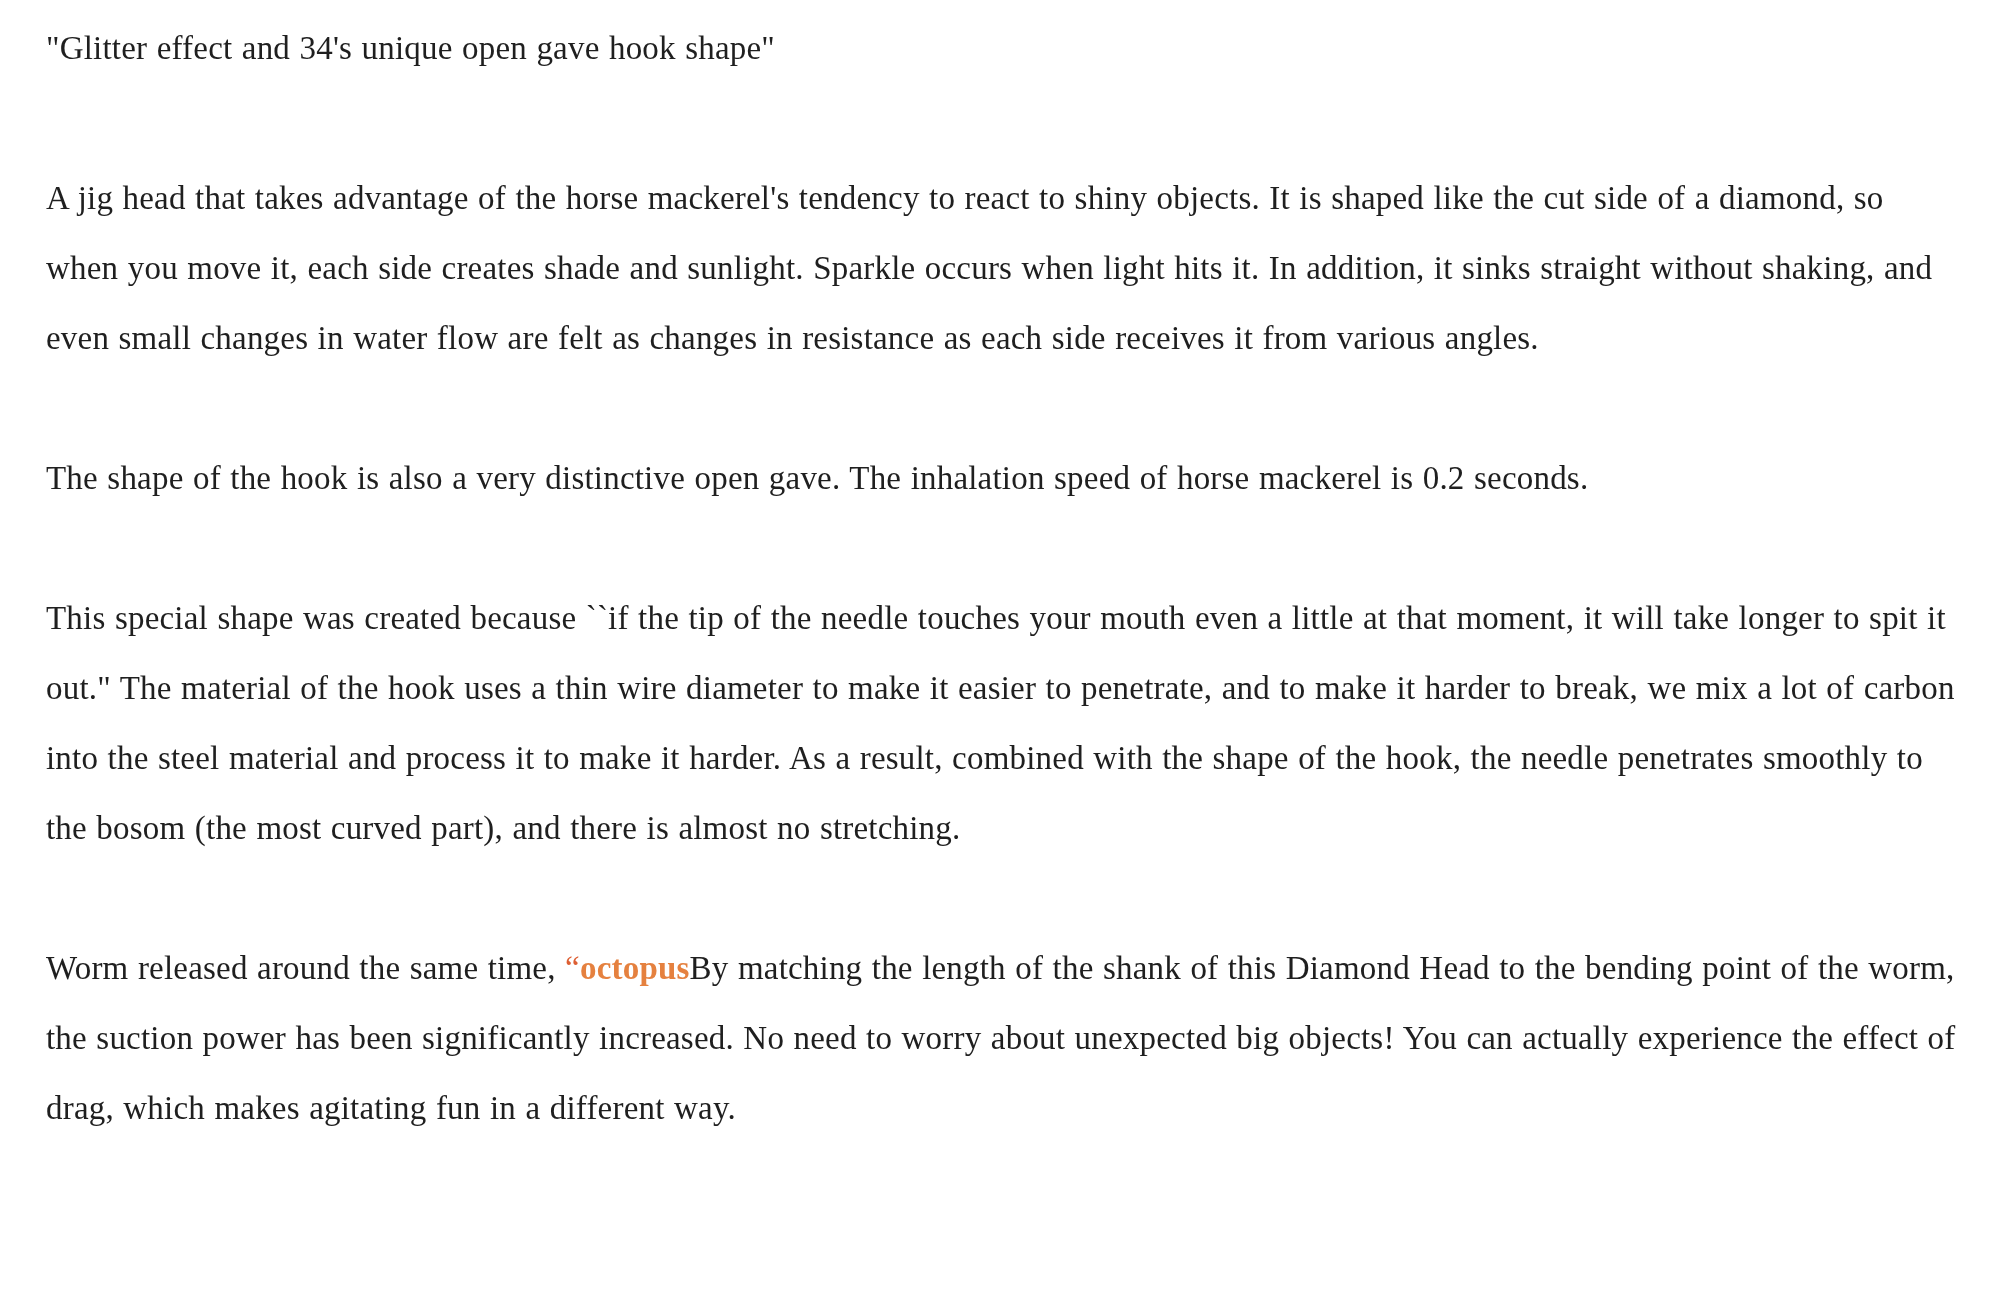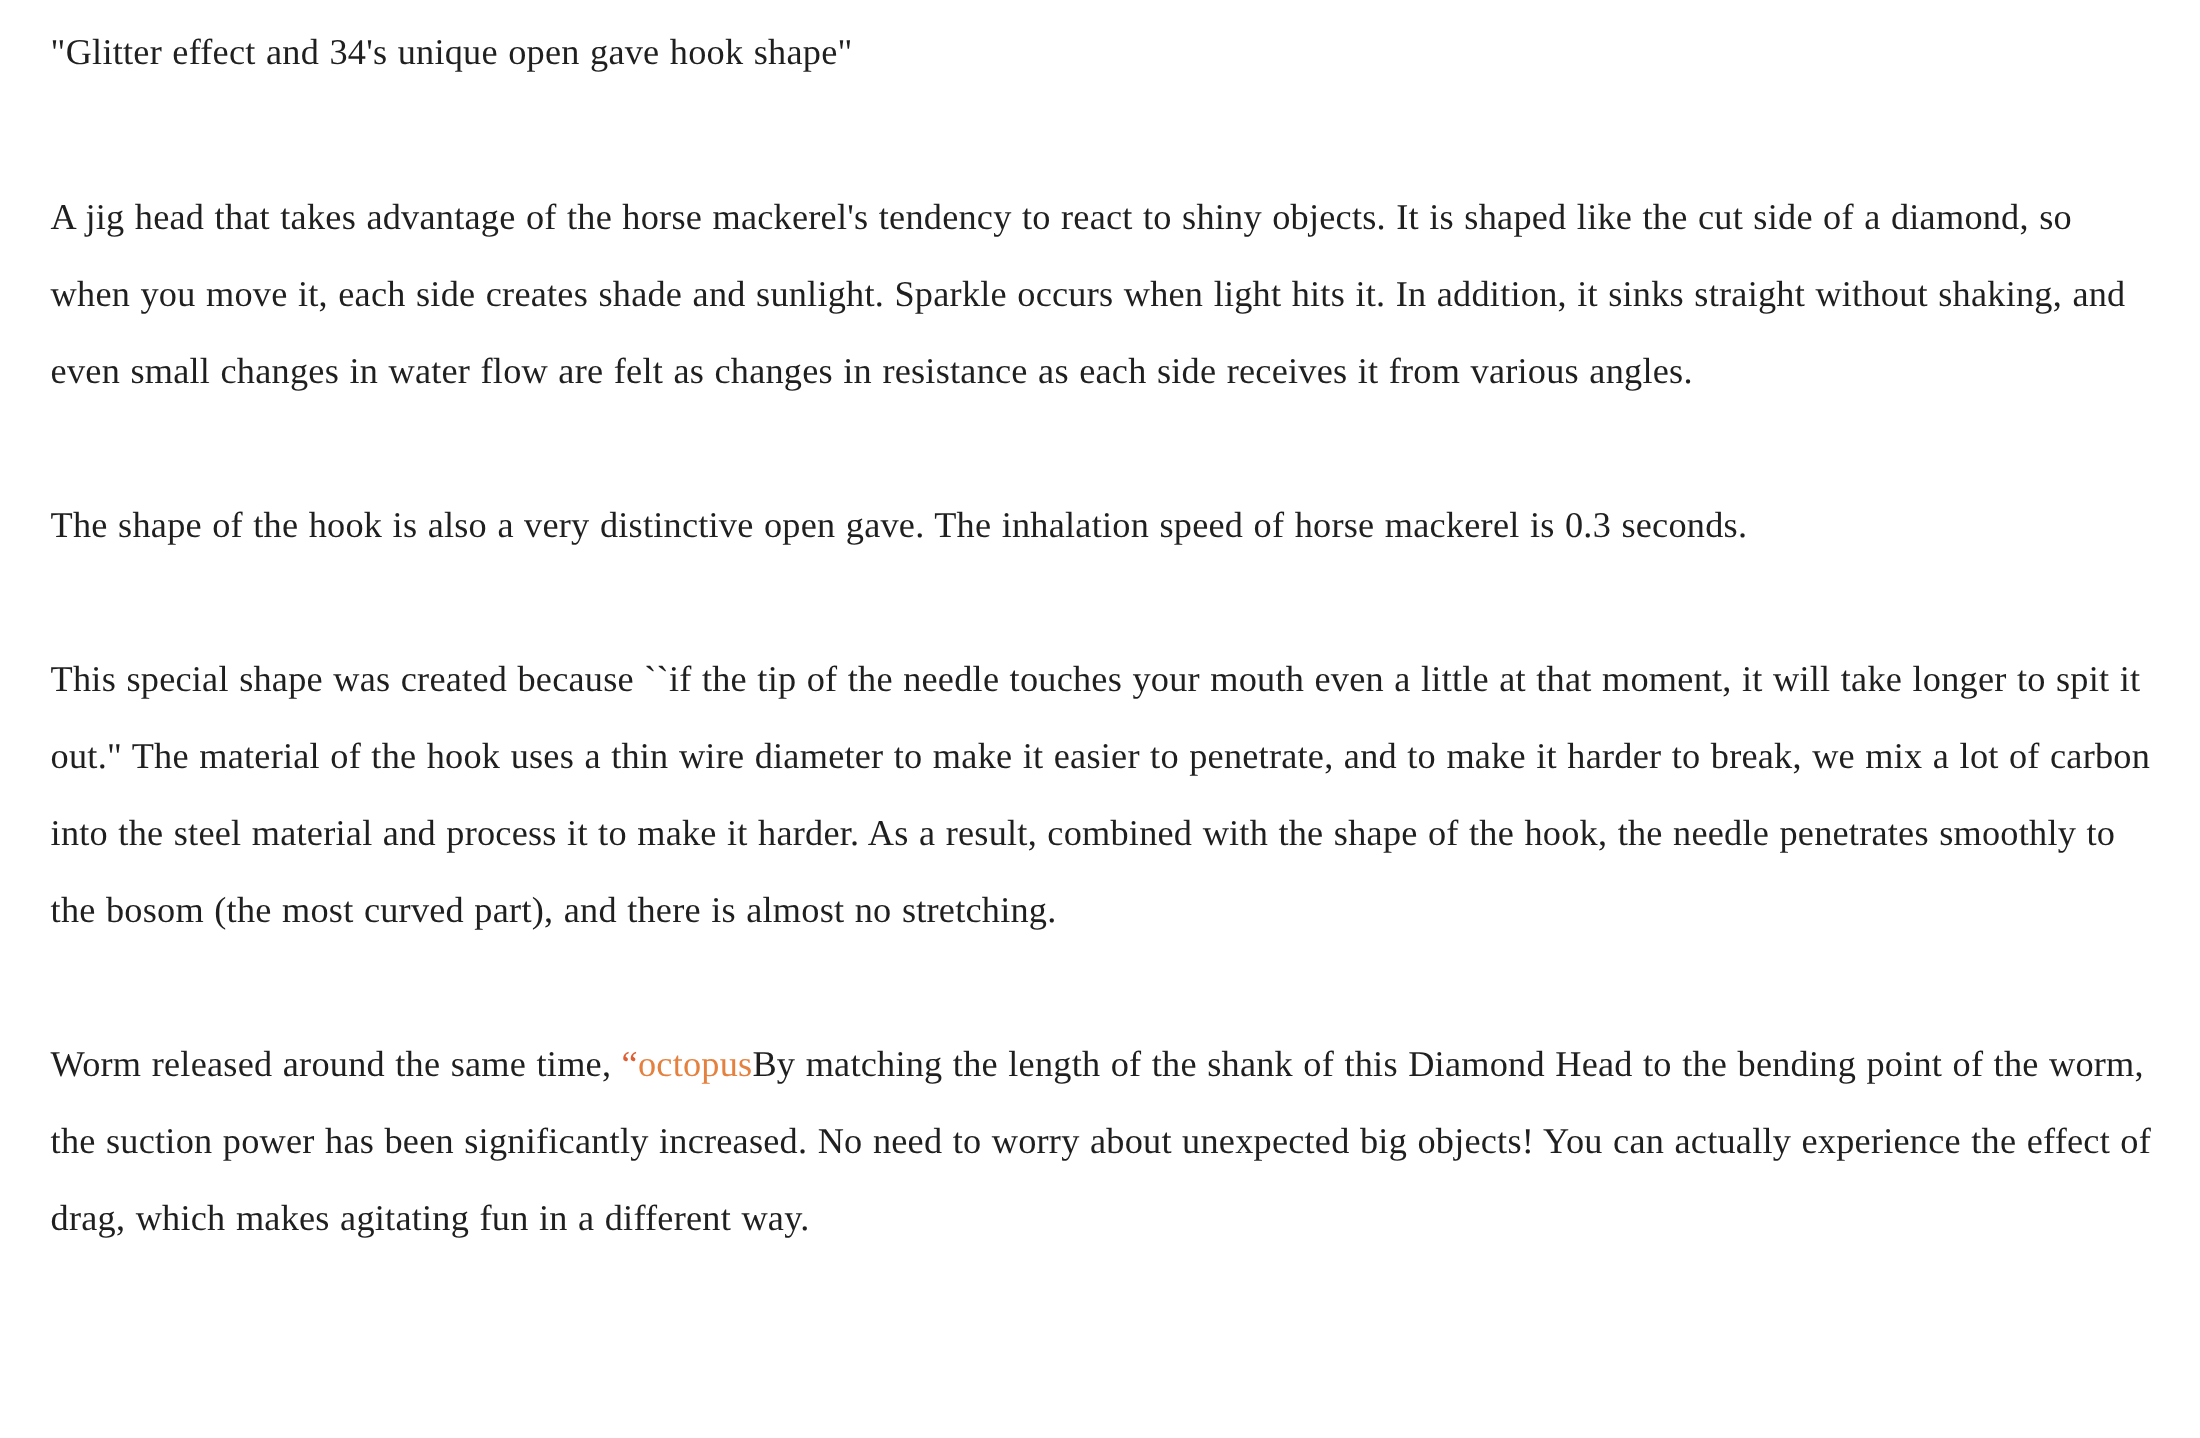--- a/index.html
+++ b/index.html
@@ -27,32 +27,32 @@
     letter-spacing: 0.2px;
     word-spacing: 1px;
   }
   .doc p.title {
     margin-bottom: 80px;
   }
   .quote-mark {
     font-weight: 400;
   }
   .octopus-link {
-    font-weight: 400;
+    font-weight: 700;
     cursor: pointer;
   }
 </style>
 </head>
 <body>
 
 <main class="doc">
 
   <p class="title">"Glitter effect and 34's unique open gave hook shape"</p>
 
   <p>A jig head that takes advantage of the horse mackerel's tendency to react to shiny objects. It is shaped like the cut side of a diamond, so when you move it, each side creates shade and sunlight. Sparkle occurs when light hits it. In addition, it sinks straight without shaking, and even small changes in water flow are felt as changes in resistance as each side receives it from various angles.</p>
 
-  <p>The shape of the hook is also a very distinctive open gave. The inhalation speed of horse mackerel is 0.3 seconds.</p>
+  <p>The shape of the hook is also a very distinctive open gave. The inhalation speed of horse mackerel is 0.2 seconds.</p>
 
   <p>This special shape was created because ``if the tip of the needle touches your mouth even a little at that moment, it will take longer to spit it out." The material of the hook uses a thin wire diameter to make it easier to penetrate, and to make it harder to break, we mix a lot of carbon into the steel material and process it to make it harder. As a result, combined with the shape of the hook, the needle penetrates smoothly to the bosom (the most curved part), and there is almost no stretching.</p>
 
   <p><span>Worm released around the same time, </span><span class="quote-mark" style="color: rgb(221, 95, 51);">“</span><span class="octopus-link" style="color: rgb(229, 129, 63);">octopus</span><span>By matching the length of the shank of this Diamond Head to the bending point of the worm, the suction power has been significantly increased. No need to worry about unexpected big objects! You can actually experience the effect of drag, which makes agitating fun in a different way.</span></p>
 
 </main>
 
 </body></html>

